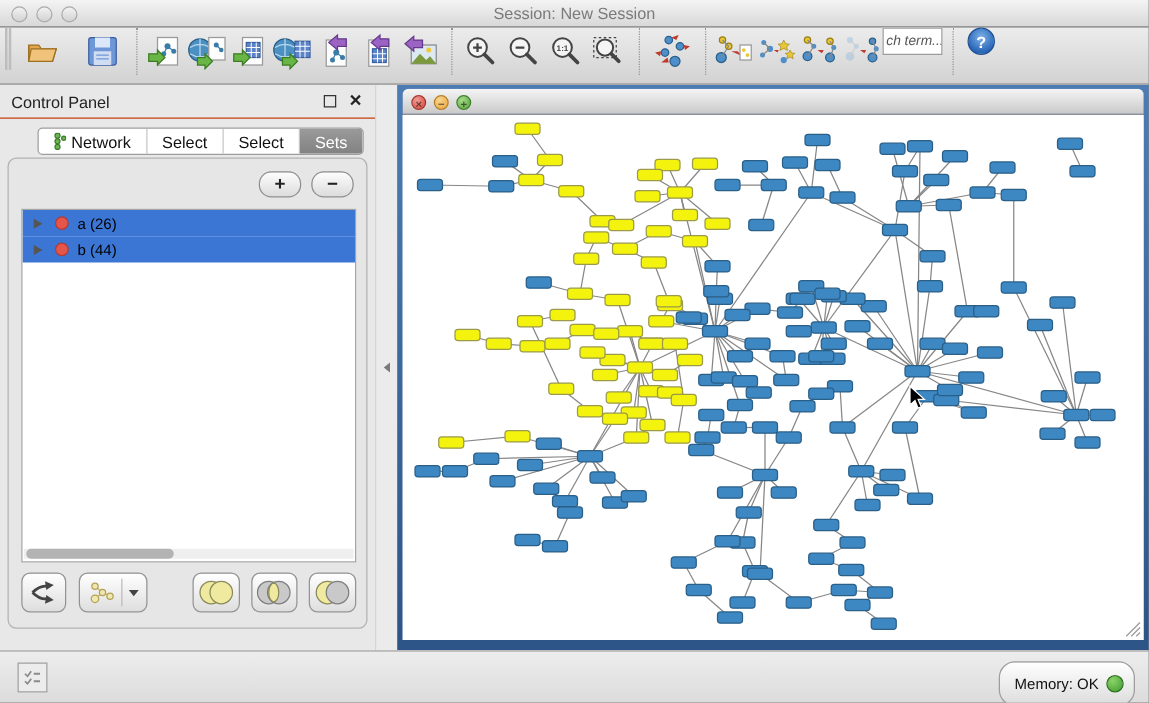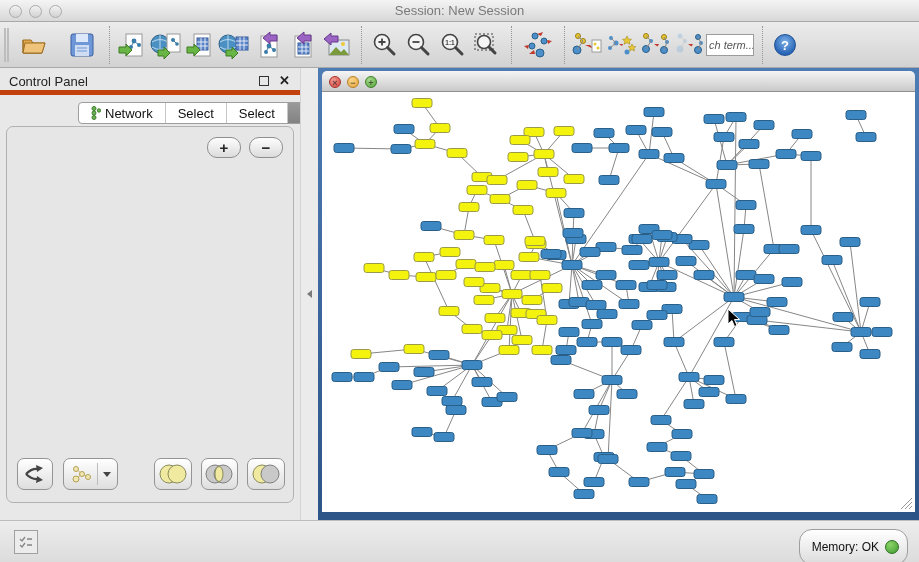--- a/index.html
+++ b/index.html
@@ -10,45 +10,45 @@
   .titlebar { position:absolute; left:0; top:0; width:919px; height:22px;
     background:linear-gradient(#f4f4f4,#d8d8d8); border-bottom:1px solid #a8a8a8; }
   .traffic { position:absolute; top:4.5px; width:13px; height:13px; border-radius:50%;
     background:linear-gradient(#f2f2f2,#d2d2d2); border:1px solid #ababab; }
   .t1{left:9px}.t2{left:29px}.t3{left:49px}
   .win-title { position:absolute; left:0; right:0; top:3px; text-align:center; font-size:13px; color:#7a7a7a; }
 
   
   .toolbar { position:absolute; left:0; top:22px; width:919px; height:46px;
     background:linear-gradient(#ececec,#d2d2d2); border-bottom:1px solid #a9a9a9;
-    display:flex; align-items:center; }
+    display:flex; align-items:flex-start; }
   .tb-handle { width:5px; height:34px; margin-left:4px; border-left:2px solid #bdbdbd; border-right:2px solid #bdbdbd; }
   .tb-sep { width:1px; height:38px; border-left:1px dotted #969696; margin:0 5px; }
   .tb-btn { width:34px; height:38px; display:flex; align-items:center; justify-content:center; border-radius:4px; }
   .tb-btn svg { display:block; }
   .search-box { width:48px; height:22px; background:#fff; border:1px solid #9c9c9c;
     font-style:italic; color:#555; font-size:11px; line-height:20px; overflow:hidden;
     padding-left:2px; white-space:nowrap; }
   .help-btn { width:22px; height:22px; border-radius:50%;
     background:radial-gradient(circle at 50% 35%, #7db2e8, #2a66b8 70%);
     color:#fff; font-weight:bold; font-size:13px; text-align:center; line-height:22px;
     border:1px solid #1d4f93; margin-left:6px; }
 
   
   .main { position:absolute; left:0; top:68px; width:919px; height:452px; }
 
   
   .cpanel { position:absolute; left:0; top:0; width:300px; height:452px; background:#e8e8e8; }
   .cp-head { position:absolute; left:0; top:0; width:300px; height:27px; background:#e8e8e8;
-    border-bottom:5px solid #c2410c; }
+    border-bottom:1px solid #c2410c; }
   .cp-title { position:absolute; left:9px; top:6px; font-size:13px; color:#222; }
   .cp-float { position:absolute; right:31px; top:8px; width:10px; height:10px; border:1.5px solid #333; }
   .cp-close { position:absolute; right:10px; top:5px; font-size:13px; font-weight:bold; color:#222; }
   .tabs { position:absolute; left:30px; top:34px; height:22px; display:flex;
-    background:#fff; border:1px solid #9e9e9e; border-radius:4px; overflow:hidden;margin-left:48px; }
+    background:#fff; border:1px solid #9e9e9e; border-radius:4px; overflow:hidden; }
   .tab { display:flex; align-items:center; gap:4px; padding:0 12px; font-size:13px; color:#111;
     border-right:1px solid #c6c6c6; }
   .tab:last-child { border-right:none;align-items:center; }
   .tab.active { background:linear-gradient(#9a9a9a,#828282); color:#fff; }
   .cp-box { position:absolute; left:6px; top:58px; width:288px; height:377px;
     border:1px solid #b2b2b2; border-radius:7px; background:#e6e6e6; }
   .pm-row { position:absolute; top:10px; right:10px; display:flex; gap:8px; }
   .pm-btn { width:34px; height:21px; border:1px solid #8f8f8f; border-radius:10px;
     background:linear-gradient(#fdfdfd,#dcdcdc); font-size:15px; font-weight:bold; color:#222;
     text-align:center; line-height:19px; }
@@ -345,20 +345,35 @@
           <span>Sets</span>
         </div>
       </div>
 
       <div class="cp-box">
         <div class="pm-row">
           <div class="pm-btn">+</div>
           <div class="pm-btn">−</div>
         </div>
 
+        <div class="setlist">
+          <div class="set-row">
+            <div class="arrow"></div>
+            <div class="dot"></div>
+            <div class="lbl">a (26)</div>
+          </div>
+          <div class="set-row">
+            <div class="arrow"></div>
+            <div class="dot"></div>
+            <div class="lbl">b (44)</div>
+          </div>
+          <div class="hscroll">
+            <div class="hthumb"></div>
+          </div>
+        </div>
 
         <div class="cp-actions">
           <div class="act-btn b-split">
             <svg width="24" height="22" viewBox="0 0 24 22">
               <path d="M3 11 q6 -6 12 -5" fill="none" stroke="#444" stroke-width="2.2"></path>
               <path d="M13 2 l7 3 -6 4z" fill="#444"></path>
               <path d="M3 11 q6 6 12 5" fill="none" stroke="#444" stroke-width="2.2"></path>
               <path d="M13 20 l7 -3 -6 -4z" fill="#444"></path>
             </svg>
           </div>

